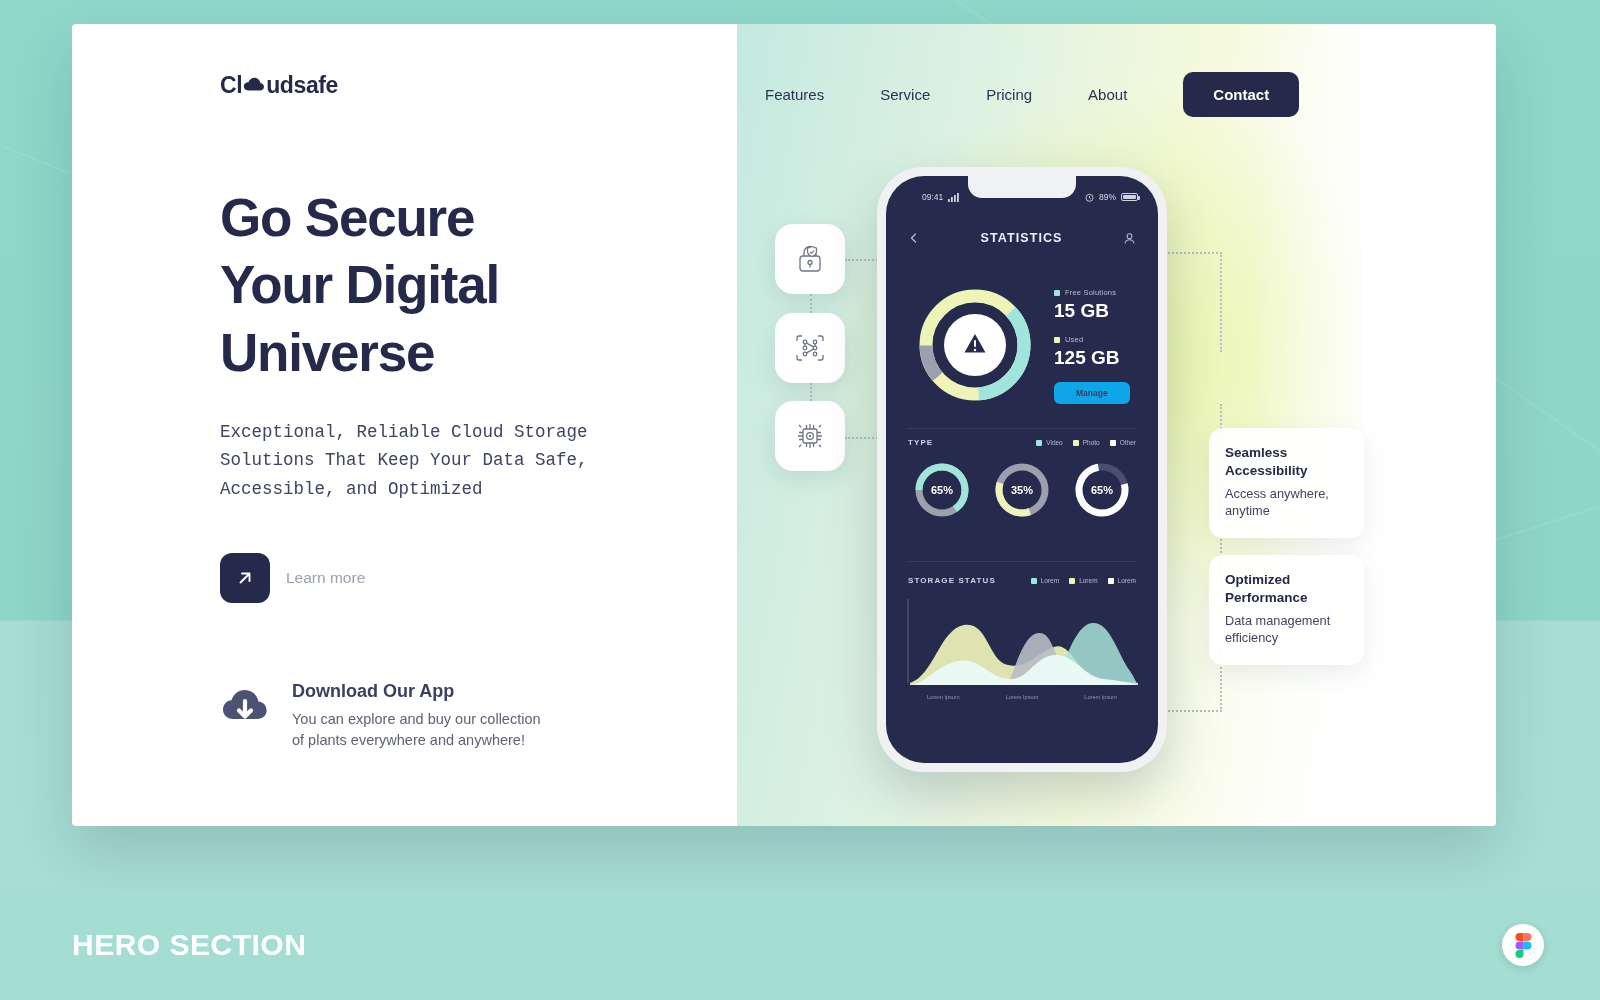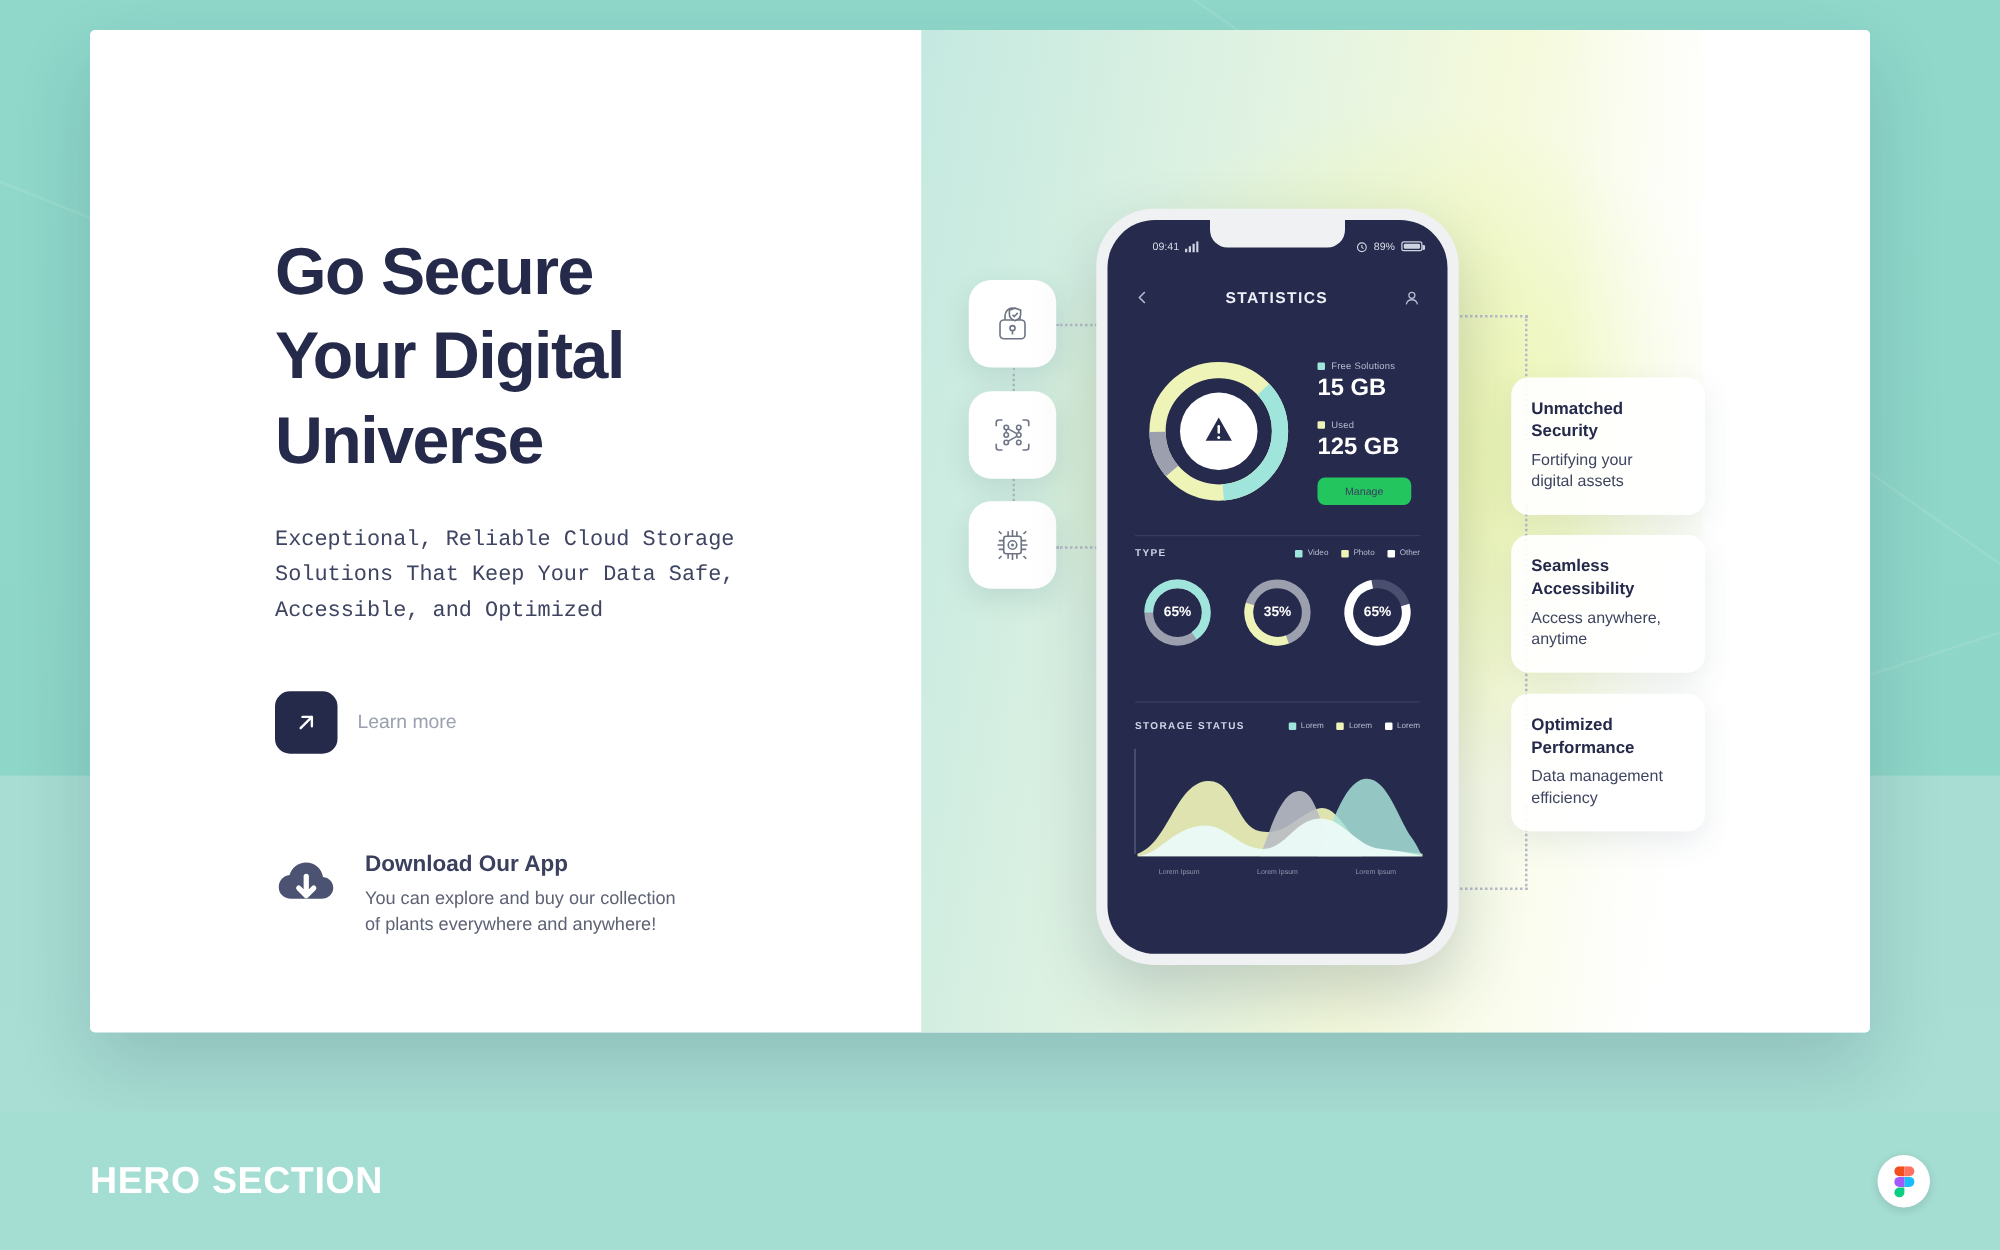--- a/index.html
+++ b/index.html
@@ -182,21 +182,21 @@
   .storage-block { position: absolute; top: 100px; left: 0; right: 0; height: 145px; }
   .big-donut { position: absolute; left: 28px; top: 8px; }
   .storage-stats { position: absolute; left: 168px; top: 12px; }
   .stat-label {
     font-size: 7.5px; color: #b7bcd2; display: flex; align-items: center; gap: 5px;
     letter-spacing: 0.2px;
   }
   .sq { width: 6px; height: 6px; border-radius: 1px; display: inline-block; }
   .stat-value { font-size: 19px; font-weight: bold; margin: 3px 0 13px; color: #fff; }
   .manage-btn {
-    background: #22c55e; color: #3a3f60; font-size: 8.5px; font-weight: normal;
+    background: #0ea5e9; color: #3a3f60; font-size: 8.5px; font-weight: bold;
     border: none; border-radius: 6px; padding: 6px 22px; cursor: pointer;
   }
 
   .divider { position: absolute; left: 22px; right: 22px; height: 1px; background: rgba(255,255,255,0.09); }
 
   .type-block { position: absolute; top: 262px; left: 0; right: 0; }
   .sec-head {
     display: flex; align-items: center; justify-content: space-between;
     padding: 0 22px;
   }
@@ -244,20 +244,39 @@
   <div class="streak" style="left:900px; top:-40px; width:900px; height:2px; transform:rotate(35deg);"></div>
   <div class="streak" style="left:1000px; top:700px; width:700px; height:2px; transform:rotate(-18deg);"></div>
 </div>
 
 <div class="hero">
   <div class="hero-wash"></div>
   <div class="hero-wash-fade"></div>
 
   <div class="hero-inner">
 
+    <div class="navbar">
+      <div class="logo">
+        <span>Cl</span>
+        <span class="cloud-swap">
+          <svg width="22" height="16" viewBox="0 0 22 16" style="position:absolute;left:0;top:-1px">
+            <path d="M6.2 14.5h10.6c2.6 0 4.2-1.7 4.2-3.8 0-2-1.5-3.6-3.6-3.8-.5-3-3-5.1-6-5.1-2.7 0-5 1.8-5.7 4.3C2.3 6.5.8 8.2.8 10.4c0 2.3 1.8 4.1 5.4 4.1z" fill="#252a4a"></path>
+          </svg>
+        </span>
+        <span>udsafe</span>
+      </div>
+
+      <div class="nav-links">
+        <span class="nav-link">Features</span>
+        <span class="nav-link">Service</span>
+        <span class="nav-link">Pricing</span>
+        <span class="nav-link">About</span>
+        <button class="contact-btn">Contact</button>
+      </div>
+    </div>
 
     <div class="left-col">
       <h1 class="headline">Go Secure
 Your  Digital
 Universe</h1>
       <p class="subtitle">Exceptional, Reliable Cloud Storage
 Solutions That Keep Your Data Safe,
 Accessible, and Optimized</p>
 
       <div class="cta-row">
@@ -475,26 +494,20 @@
           <div class="xlabels">
             <span>Lorem Ipsum</span>
             <span>Lorem Ipsum</span>
             <span>Lorem Ipsum</span>
           </div>
         </div>
 
       </div>
     </div>
 
-    <div class="fcard fc1">
-      <div class="fcard-title">Unmatched
-Security</div>
-      <div class="fcard-desc">Fortifying your
-digital assets</div>
-    </div>
     <div class="fcard fc2">
       <div class="fcard-title">Seamless
 Accessibility</div>
       <div class="fcard-desc">Access anywhere,
 anytime</div>
     </div>
     <div class="fcard fc3">
       <div class="fcard-title">Optimized
 Performance</div>
       <div class="fcard-desc">Data management

